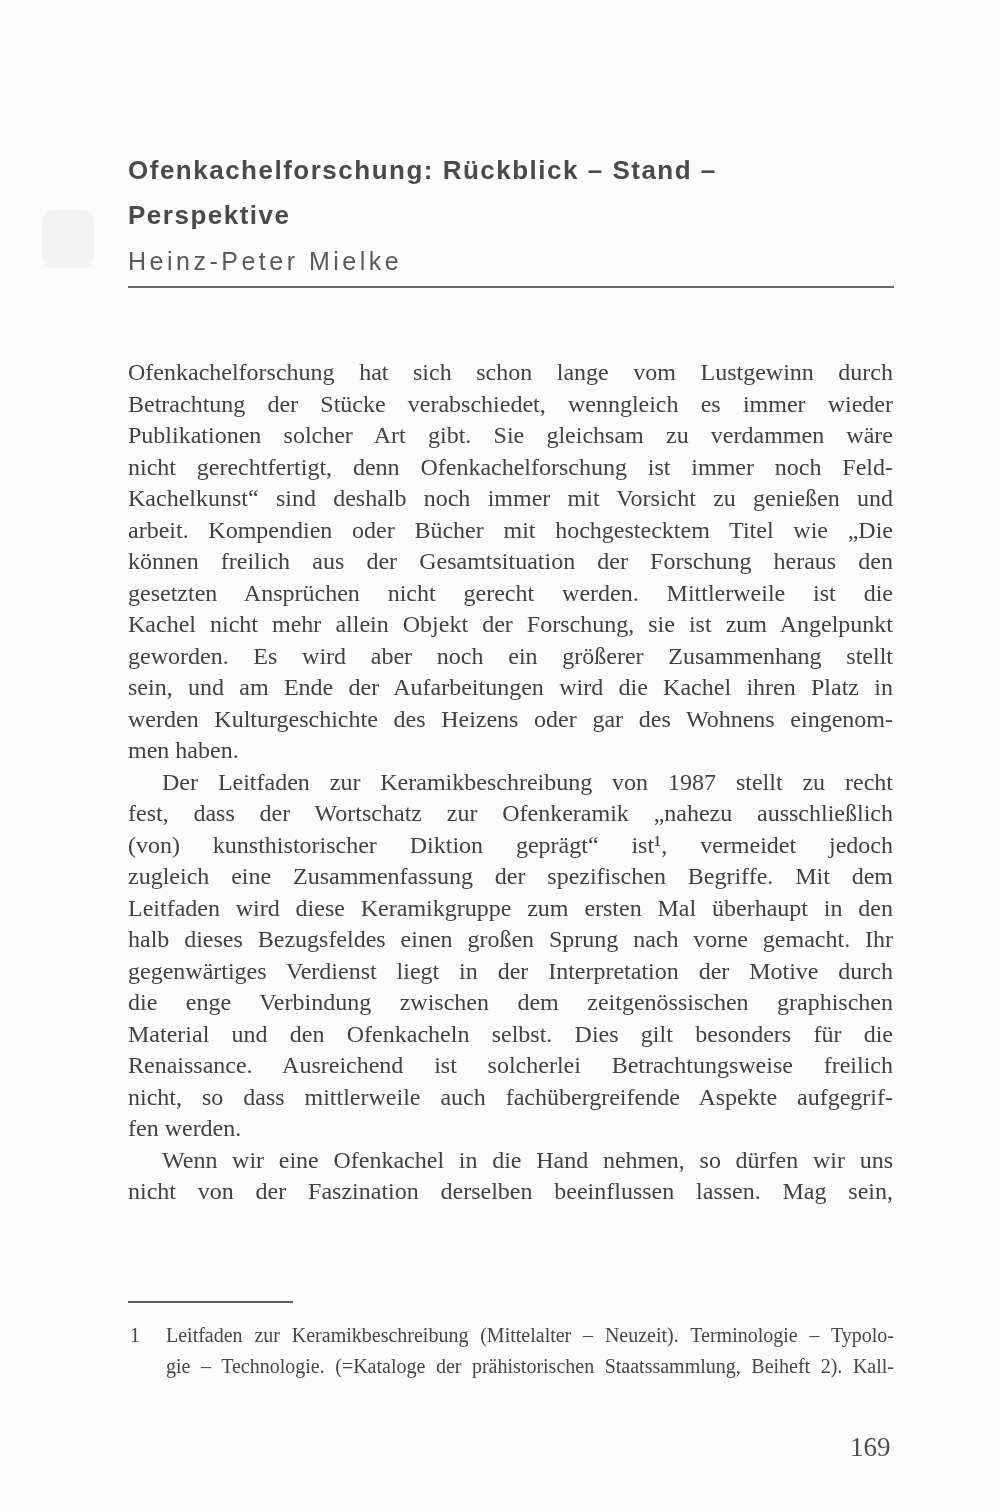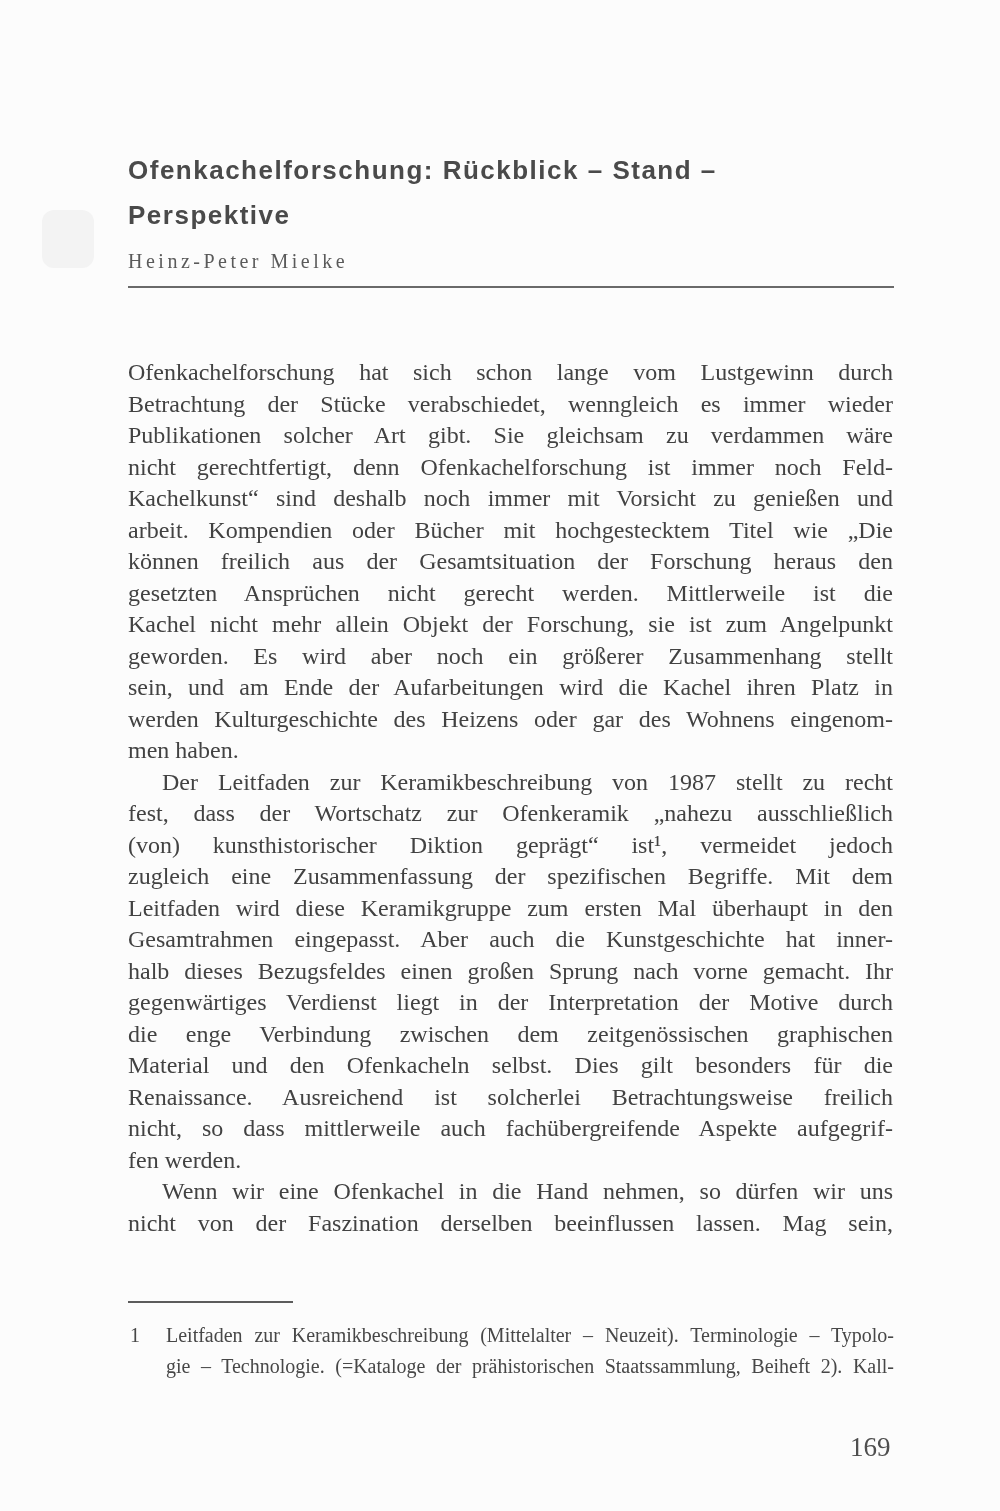--- a/index.html
+++ b/index.html
@@ -18,22 +18,22 @@
   .title {
     position: absolute; left: 128px; top: 131px; width: 810px;
     font-family: "Liberation Sans", sans-serif;
     font-weight: bold;
     font-size: 26px; line-height: 45px;
     letter-spacing: 1.5px;
     color: #4a4a4a;
   }
   .author {
     position: absolute; left: 128px; top: 246px; width: 770px;
-    font-family: Liberation Serif, serif;
-    font-size: 20px; line-height: 30px;
+    font-family: Liberation Sans, sans-serif;
+    font-size: 25px; line-height: 30px;
     letter-spacing: 3.5px;
     color: #5a5a5a;
   }
   .author-rule {
     position: absolute; left: 128px; top: 286px;
     width: 766px; height: 2px;
     background: #6a6a6a;
   }
   .body-text {
     position: absolute; left: 128px; top: 357px; width: 765px;
@@ -96,21 +96,20 @@
       <div class="bline">sein, und am Ende der Aufarbeitungen wird die Kachel ihren Platz in</div>
       <div class="bline">werden Kulturgeschichte des Heizens oder gar des Wohnens eingenom-</div>
       <div class="bline lastleft">men haben.</div>
     </div>
     <div>
       <div class="bline indent">Der Leitfaden zur Keramikbeschreibung von 1987 stellt zu recht</div>
       <div class="bline">fest, dass der Wortschatz zur Ofenkeramik „nahezu ausschließlich</div>
       <div class="bline">(von) kunsthistorischer Diktion geprägt“ ist¹, vermeidet jedoch</div>
       <div class="bline">zugleich eine Zusammenfassung der spezifischen Begriffe. Mit dem</div>
       <div class="bline">Leitfaden wird diese Keramikgruppe zum ersten Mal überhaupt in den</div>
-      <div class="bline">Gesamtrahmen eingepasst. Aber auch die Kunstgeschichte hat inner-</div>
       <div class="bline">halb dieses Bezugsfeldes einen großen Sprung nach vorne gemacht. Ihr</div>
       <div class="bline">gegenwärtiges Verdienst liegt in der Interpretation der Motive durch</div>
       <div class="bline">die enge Verbindung zwischen dem zeitgenössischen graphischen</div>
       <div class="bline">Material und den Ofenkacheln selbst. Dies gilt besonders für die</div>
       <div class="bline">Renaissance. Ausreichend ist solcherlei Betrachtungsweise freilich</div>
       <div class="bline">nicht, so dass mittlerweile auch fachübergreifende Aspekte aufgegrif-</div>
       <div class="bline lastleft">fen werden.</div>
     </div>
     <div>
       <div class="bline indent">Wenn wir eine Ofenkachel in die Hand nehmen, so dürfen wir uns</div>

